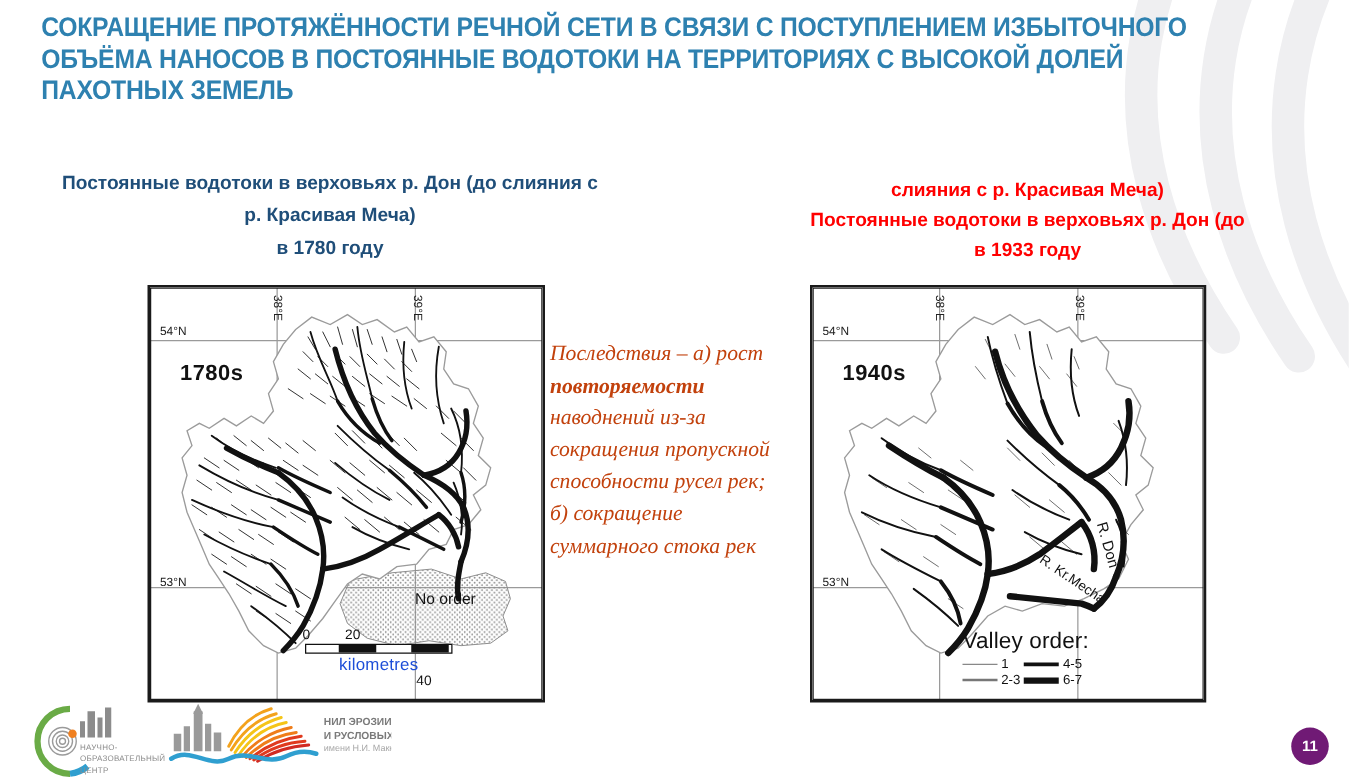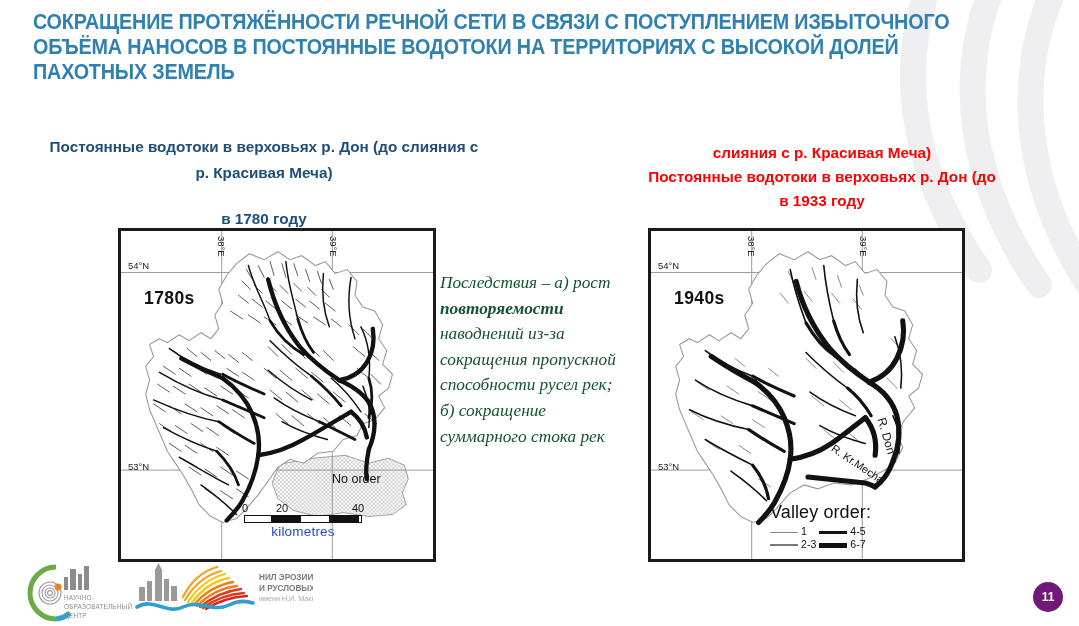--- a/index.html
+++ b/index.html
@@ -20,30 +20,30 @@
     letter-spacing:-0.2px;text-transform:uppercase;
     font-family:"Liberation Sans Narrow","Liberation Sans",sans-serif;
     transform:scaleX(0.92);transform-origin:left top;
   }
 
   
   .cap-left{
     position:absolute;left:48px;top:134px;width:432px;text-align:center;
     color:#1f4e79;font-weight:bold;font-size:15.3px;line-height:26px;
   }
-  .cap-left .yr{display:block;margin-top:20px;}
+  .cap-left .yr{display:block;margin-top:0;}
   .cap-right{
     position:absolute;left:596px;top:141px;width:452px;text-align:center;
     color:#ff0000;font-weight:bold;font-size:15.3px;line-height:24px;
   }
 
   
   .mid-text{
     position:absolute;left:440px;top:270px;width:186px;
-    color:#14532d;font-family:"Liberation Serif",serif;font-style:italic;
+    color:#c2410c;font-family:"Liberation Serif",serif;font-style:italic;
     font-size:17.3px;line-height:25.6px;
   }
   .mid-text b{font-weight:bold;font-style:italic;}
 
   
   .mapbox{position:absolute;background:#ffffff;border:2px solid #1a1a1a;box-sizing:border-box;}
   #map-1780{left:118px;top:228px;width:318px;height:334px;}
   #map-1940{left:648px;top:228px;width:317px;height:334px;}
   .mapbox svg{position:absolute;left:0;top:0;width:100%;height:100%;display:block;}
   .mapbox .decade{
@@ -222,21 +222,21 @@
     <div class="lat-lab" style="left:8px;top:231px;">53°N</div>
     <div class="lon-lab" style="left:96px;top:6px;">38°E</div>
     <div class="lon-lab" style="left:208px;top:6px;">39°E</div>
 
     <div style="position:absolute;left:212px;top:242px;font-size:12.5px;color:#111;">No order</div>
 
     <div class="scalewrap">
       <div class="scale-nums">
         <span style="left:-2px;">0</span>
         <span style="left:32px;">20</span>
-        <span style="left:108px;">40</span>
+        <span style="left:89px;margin-top:37px;">40</span>
       </div>
       <div class="scale-bar">
         <i style="left:26px;width:30px;"></i>
         <i style="left:84px;width:30px;"></i>
       </div>
       <div class="scale-cap">kilometres</div>
     </div>
   </div>
 
   <div class="mapbox" id="map-1940">

